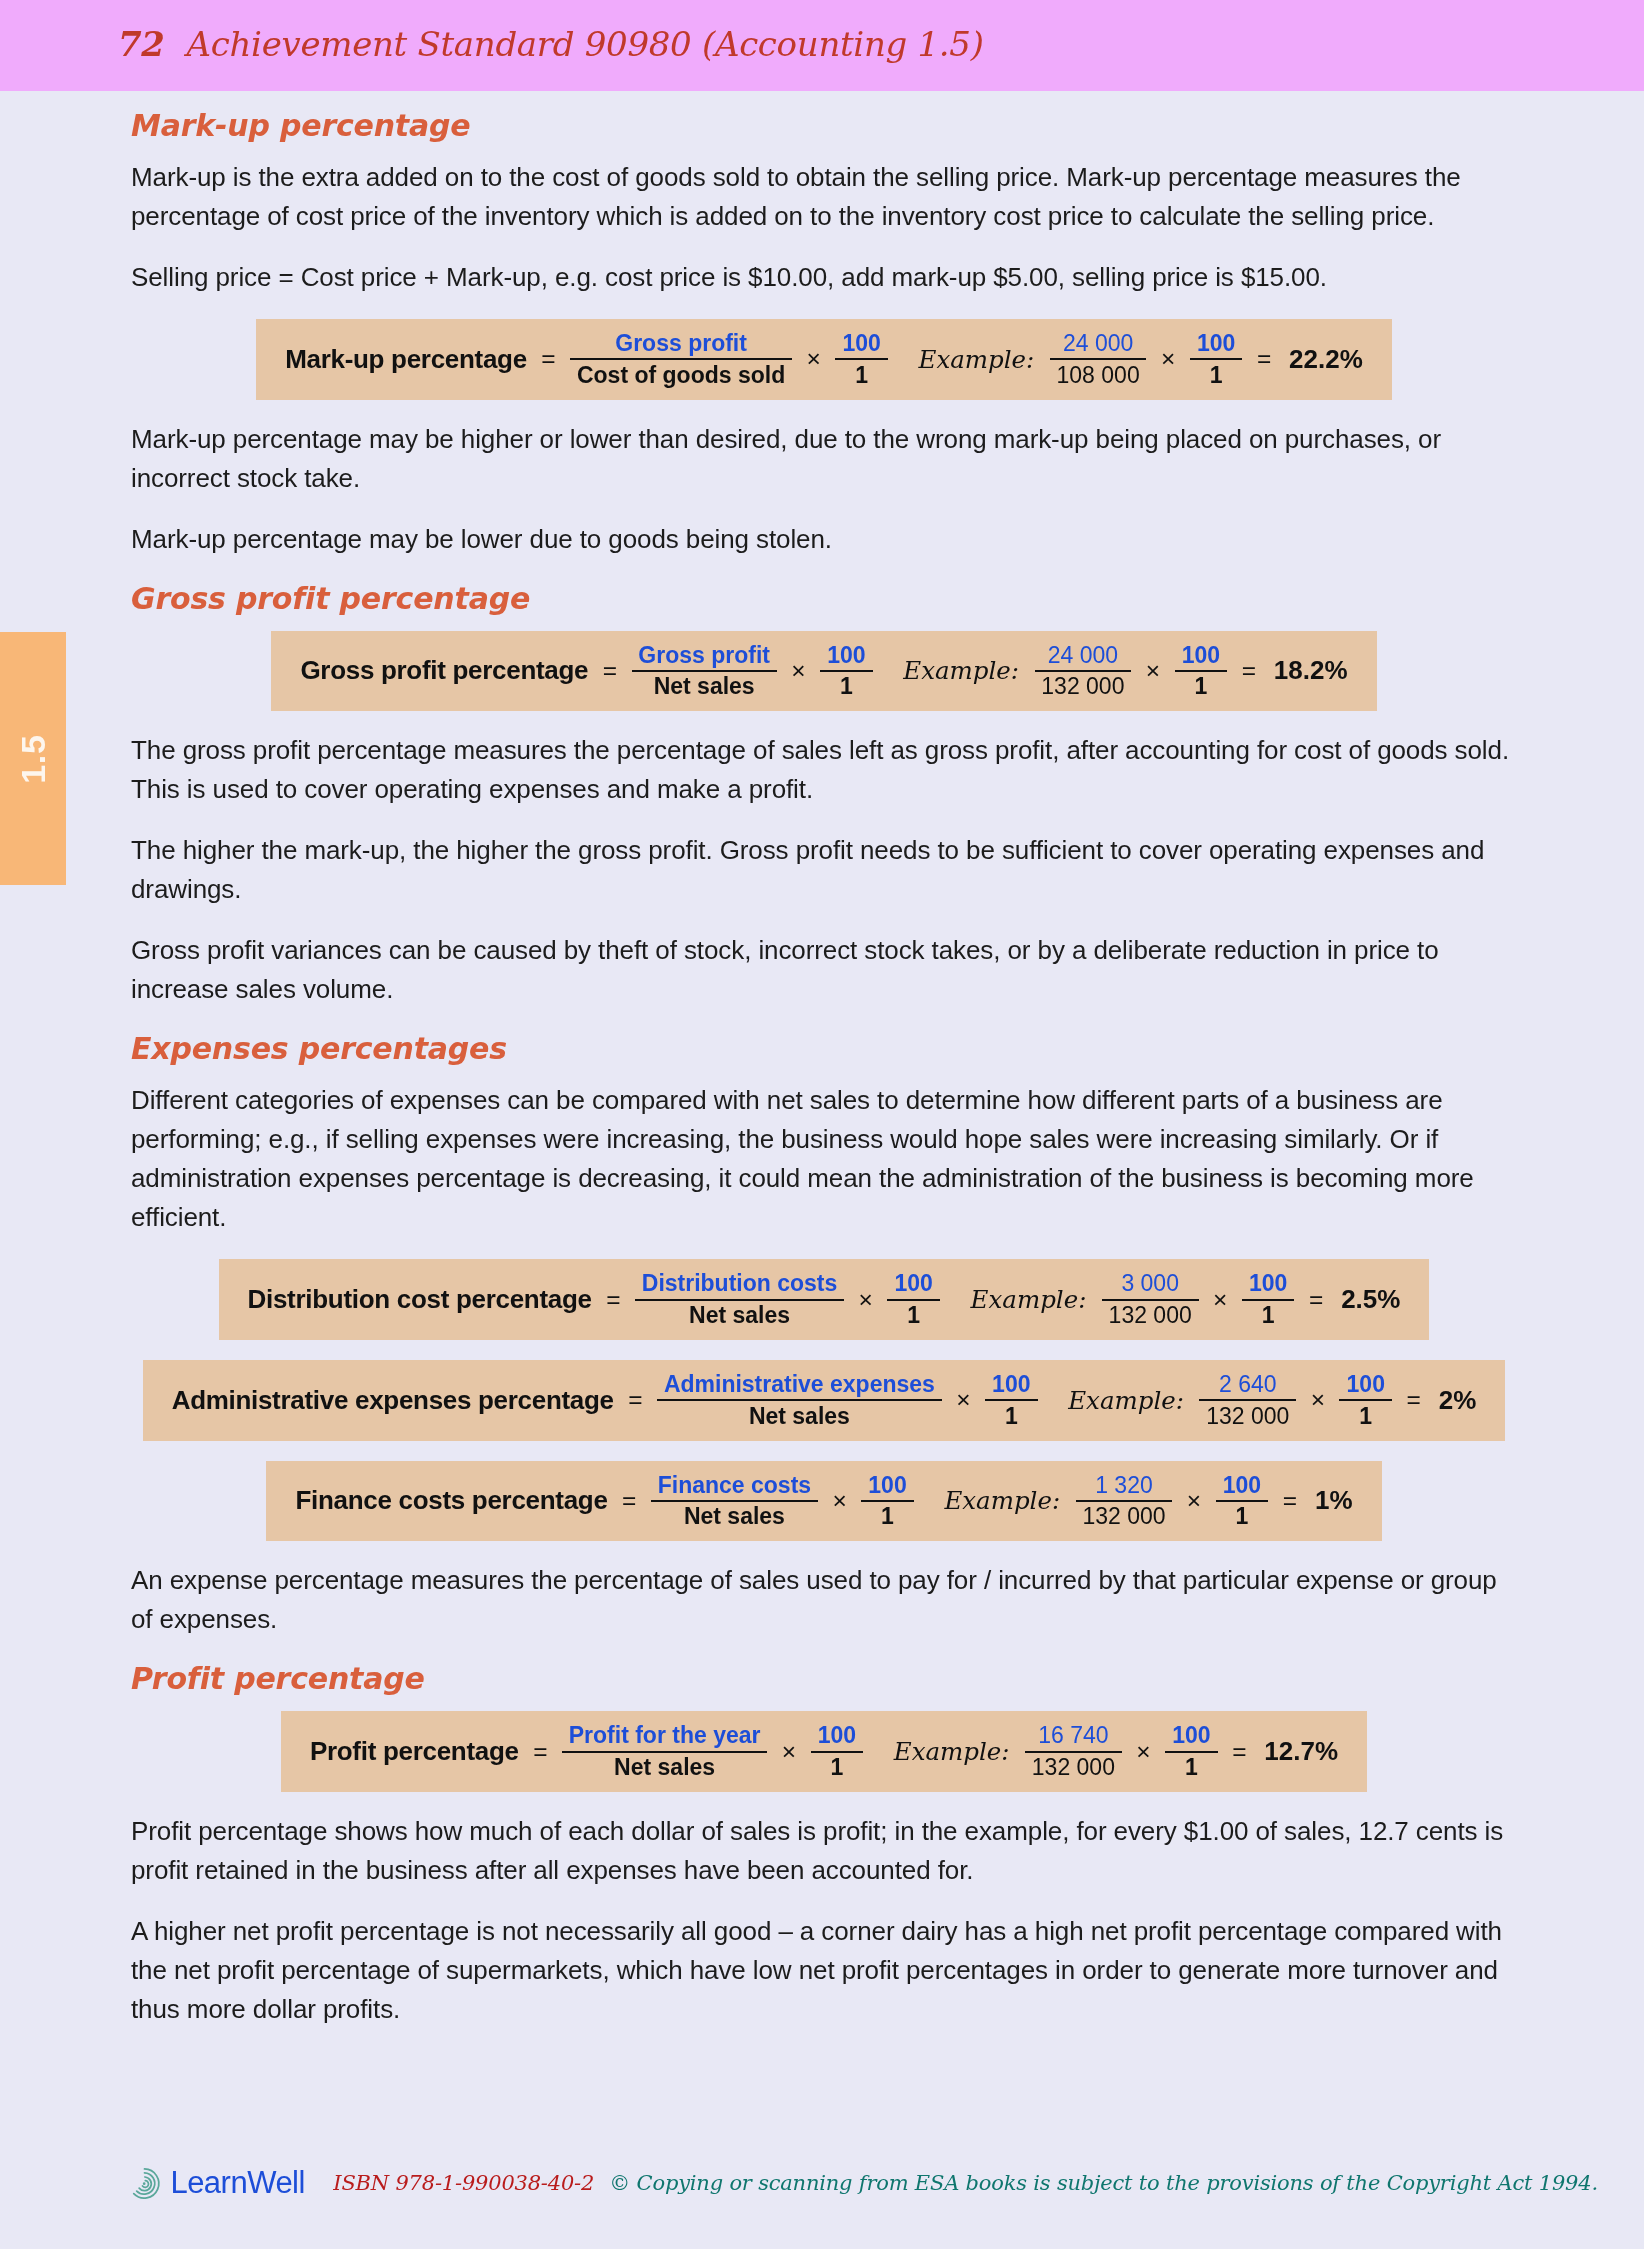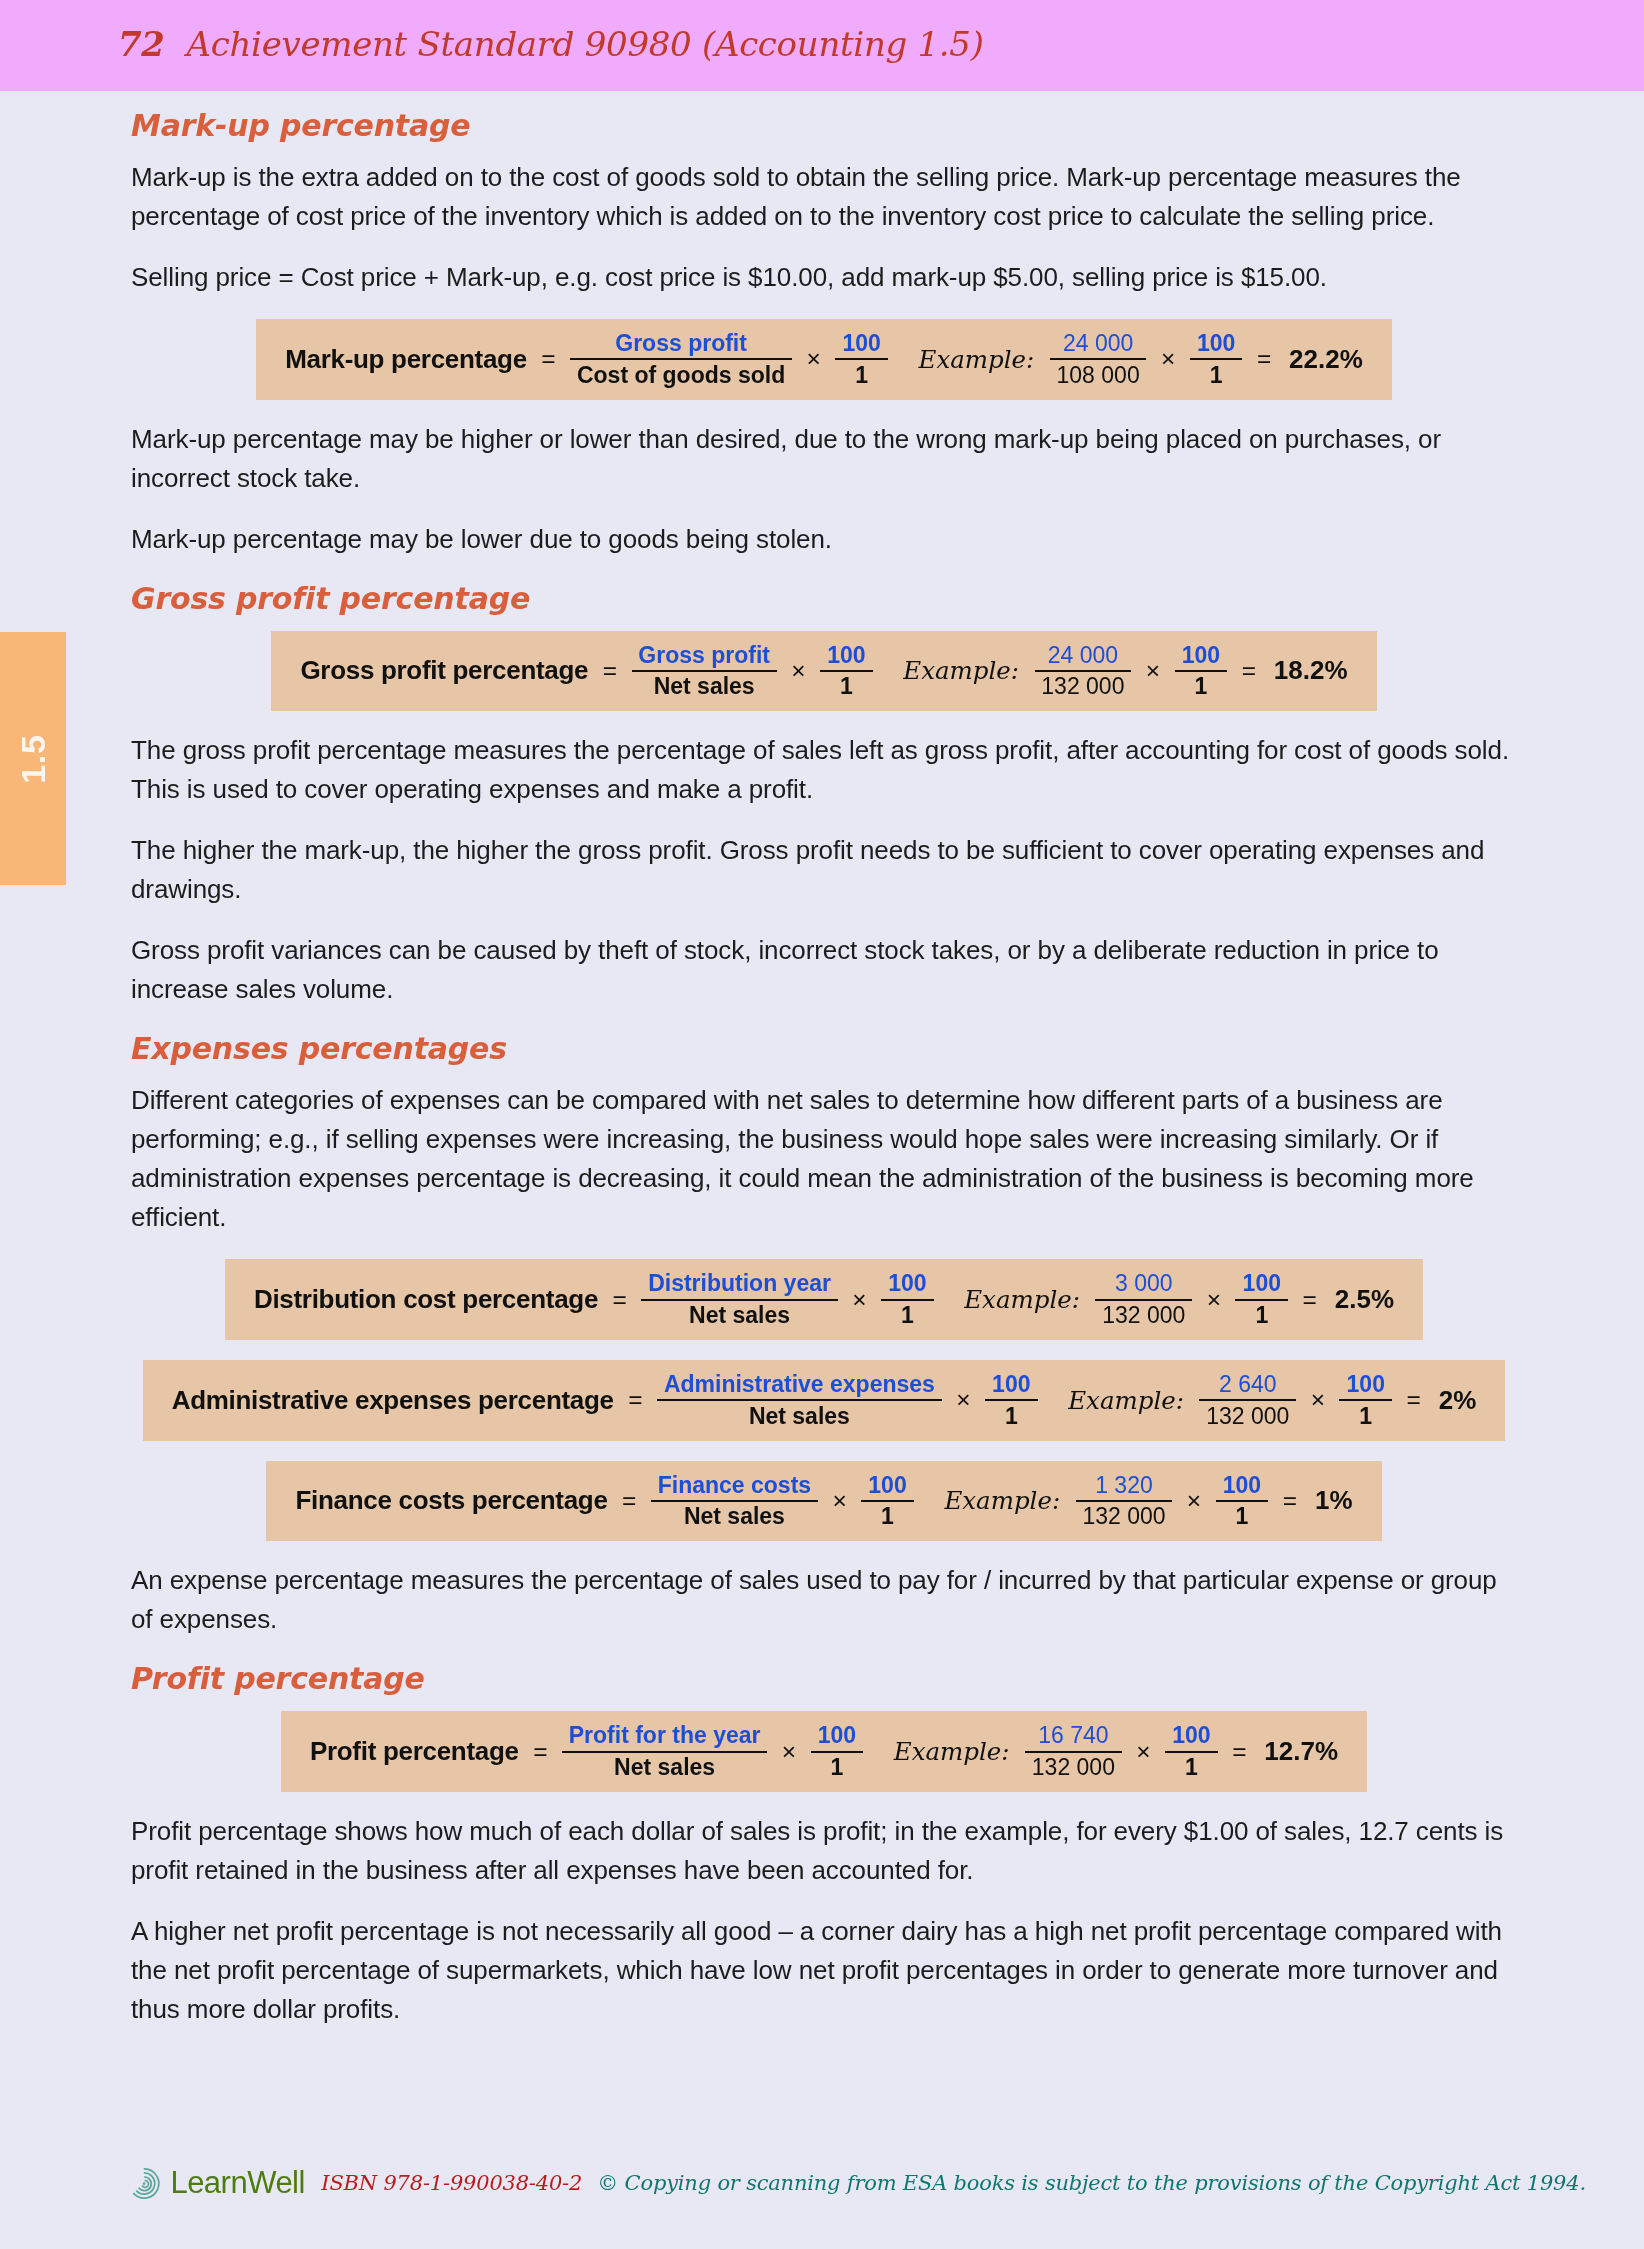--- a/index.html
+++ b/index.html
@@ -198,23 +198,23 @@
   }
   .logo-mark {
     width: 35px;
     height: 35px;
     flex: 0 0 35px;
   }
   .logo-word {
     font-family: "Liberation Sans", sans-serif;
     font-size: 31px;
     font-weight: normal;
-    color: #4d7c0f;
+    color: #1d4ed8;
     letter-spacing: -0.5px;
-    margin-right: 8px;
+    margin-right: 20px;
   }
   .footer-isbn {
     font-family: "DejaVu Serif", serif;
     font-style: italic;
     font-size: 21px;
     color: #b91c1c;
     letter-spacing: -0.2px;
   }
   .footer-copy {
     font-family: "DejaVu Serif", serif;
@@ -311,21 +311,21 @@
   <p class="body-text">Gross profit variances can be caused by theft of stock, incorrect stock takes, or by a deliberate reduction in price to increase sales volume.</p>
 
   <h2 class="section-heading">Expenses percentages</h2>
   <p class="body-text">Different categories of expenses can be compared with net sales to determine how different parts of a business are performing; e.g., if selling expenses were increasing, the business would hope sales were increasing similarly. Or if administration expenses percentage is decreasing, it could mean the administration of the business is becoming more efficient.</p>
 
   <div class="formula-box">
     <div class="formula-row">
       <span class="formula-name">Distribution cost percentage</span>
       <span class="eq">=</span>
       <span class="frac">
-        <span class="num">Distribution year</span>
+        <span class="num">Distribution costs</span>
         <span class="den">Net sales</span>
       </span>
       <span class="times">×</span>
       <span class="frac hundred">
         <span class="num">100</span>
         <span class="den">1</span>
       </span>
       <span class="example-label">Example:</span>
       <span class="frac light">
         <span class="num">3 000</span>

